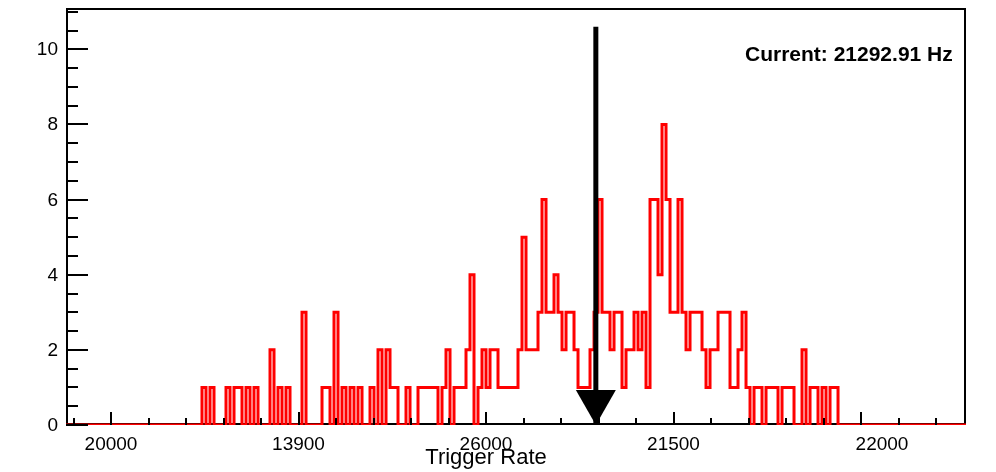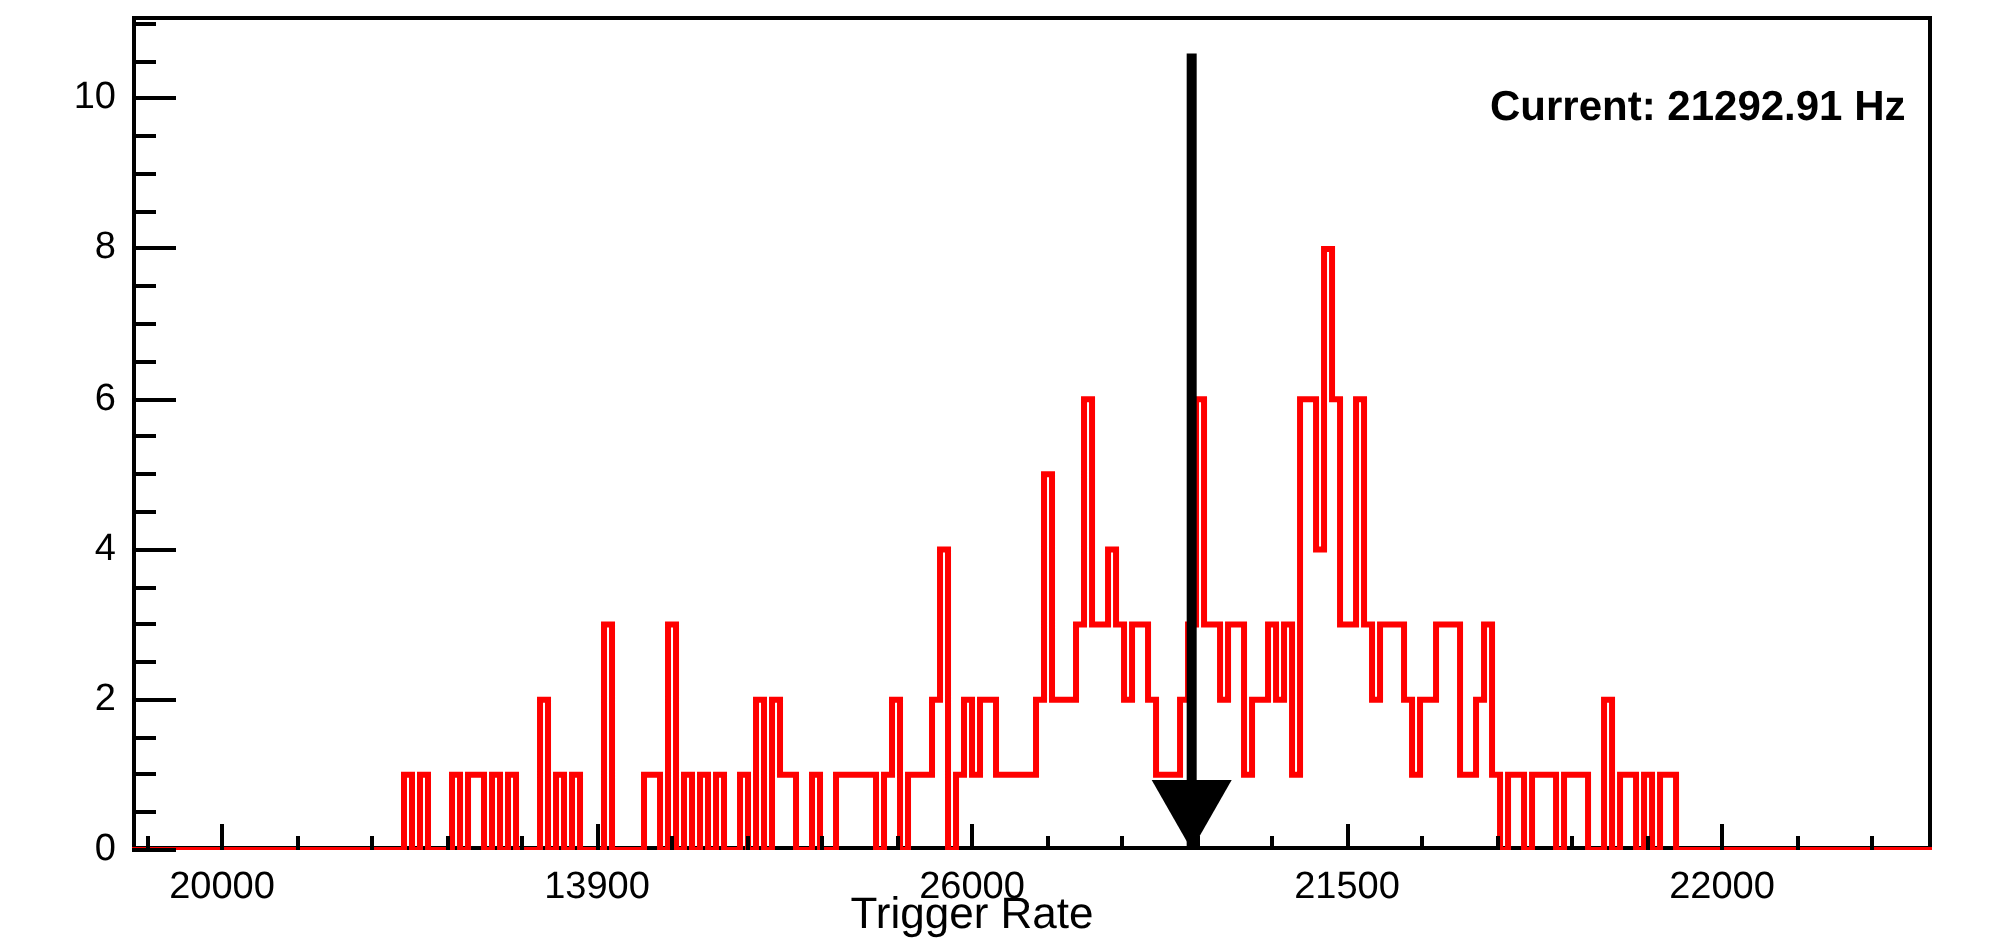--- a/index.html
+++ b/index.html
@@ -158,21 +158,21 @@
       <div class="xtick minor" style="left: 747.5px; top: 418px;"></div>
       <div class="xtick minor" style="left: 785px; top: 418px;"></div>
       <div class="xtick minor" style="left: 822.5px; top: 418px;"></div>
       <div class="xtick major" style="left: 860px; top: 412px;"></div>
       <div class="xtick minor" style="left: 897.5px; top: 418px;"></div>
       <div class="xtick minor" style="left: 935px; top: 418px;"></div>
       <div class="xlabel" style="left: 111px; top: 433px;">20000</div>
       <div class="xlabel" style="left: 298.5px; top: 433px;">13900</div>
       <div class="xlabel" style="left: 486px; top: 433px;">26000</div>
       <div class="xlabel" style="left: 673.5px; top: 433px;">21500</div>
-      <div class="xlabel" style="left: 861px; top: 433px;">22000</div>
+      <div class="xlabel" style="left: 882px; top: 433px;">22000</div>
     </div>
 
   <div id="xtitle" style="left: 486px;">Trigger Rate</div>
 
   <div id="current" style="left: 952.75px; top: 14.7838px;">Current: 21292.91 Hz</div>
 
   <svg id="marker" viewBox="0 0 996 472">
     <line id="markerline" stroke="#000000" stroke-width="5" x1="595.84125" y1="26.783783783783804" x2="595.84125" y2="423"></line>
     <polygon id="markerhead" fill="#000000" points="575.84125,390 615.84125,390 595.84125,425"></polygon>
   </svg>

